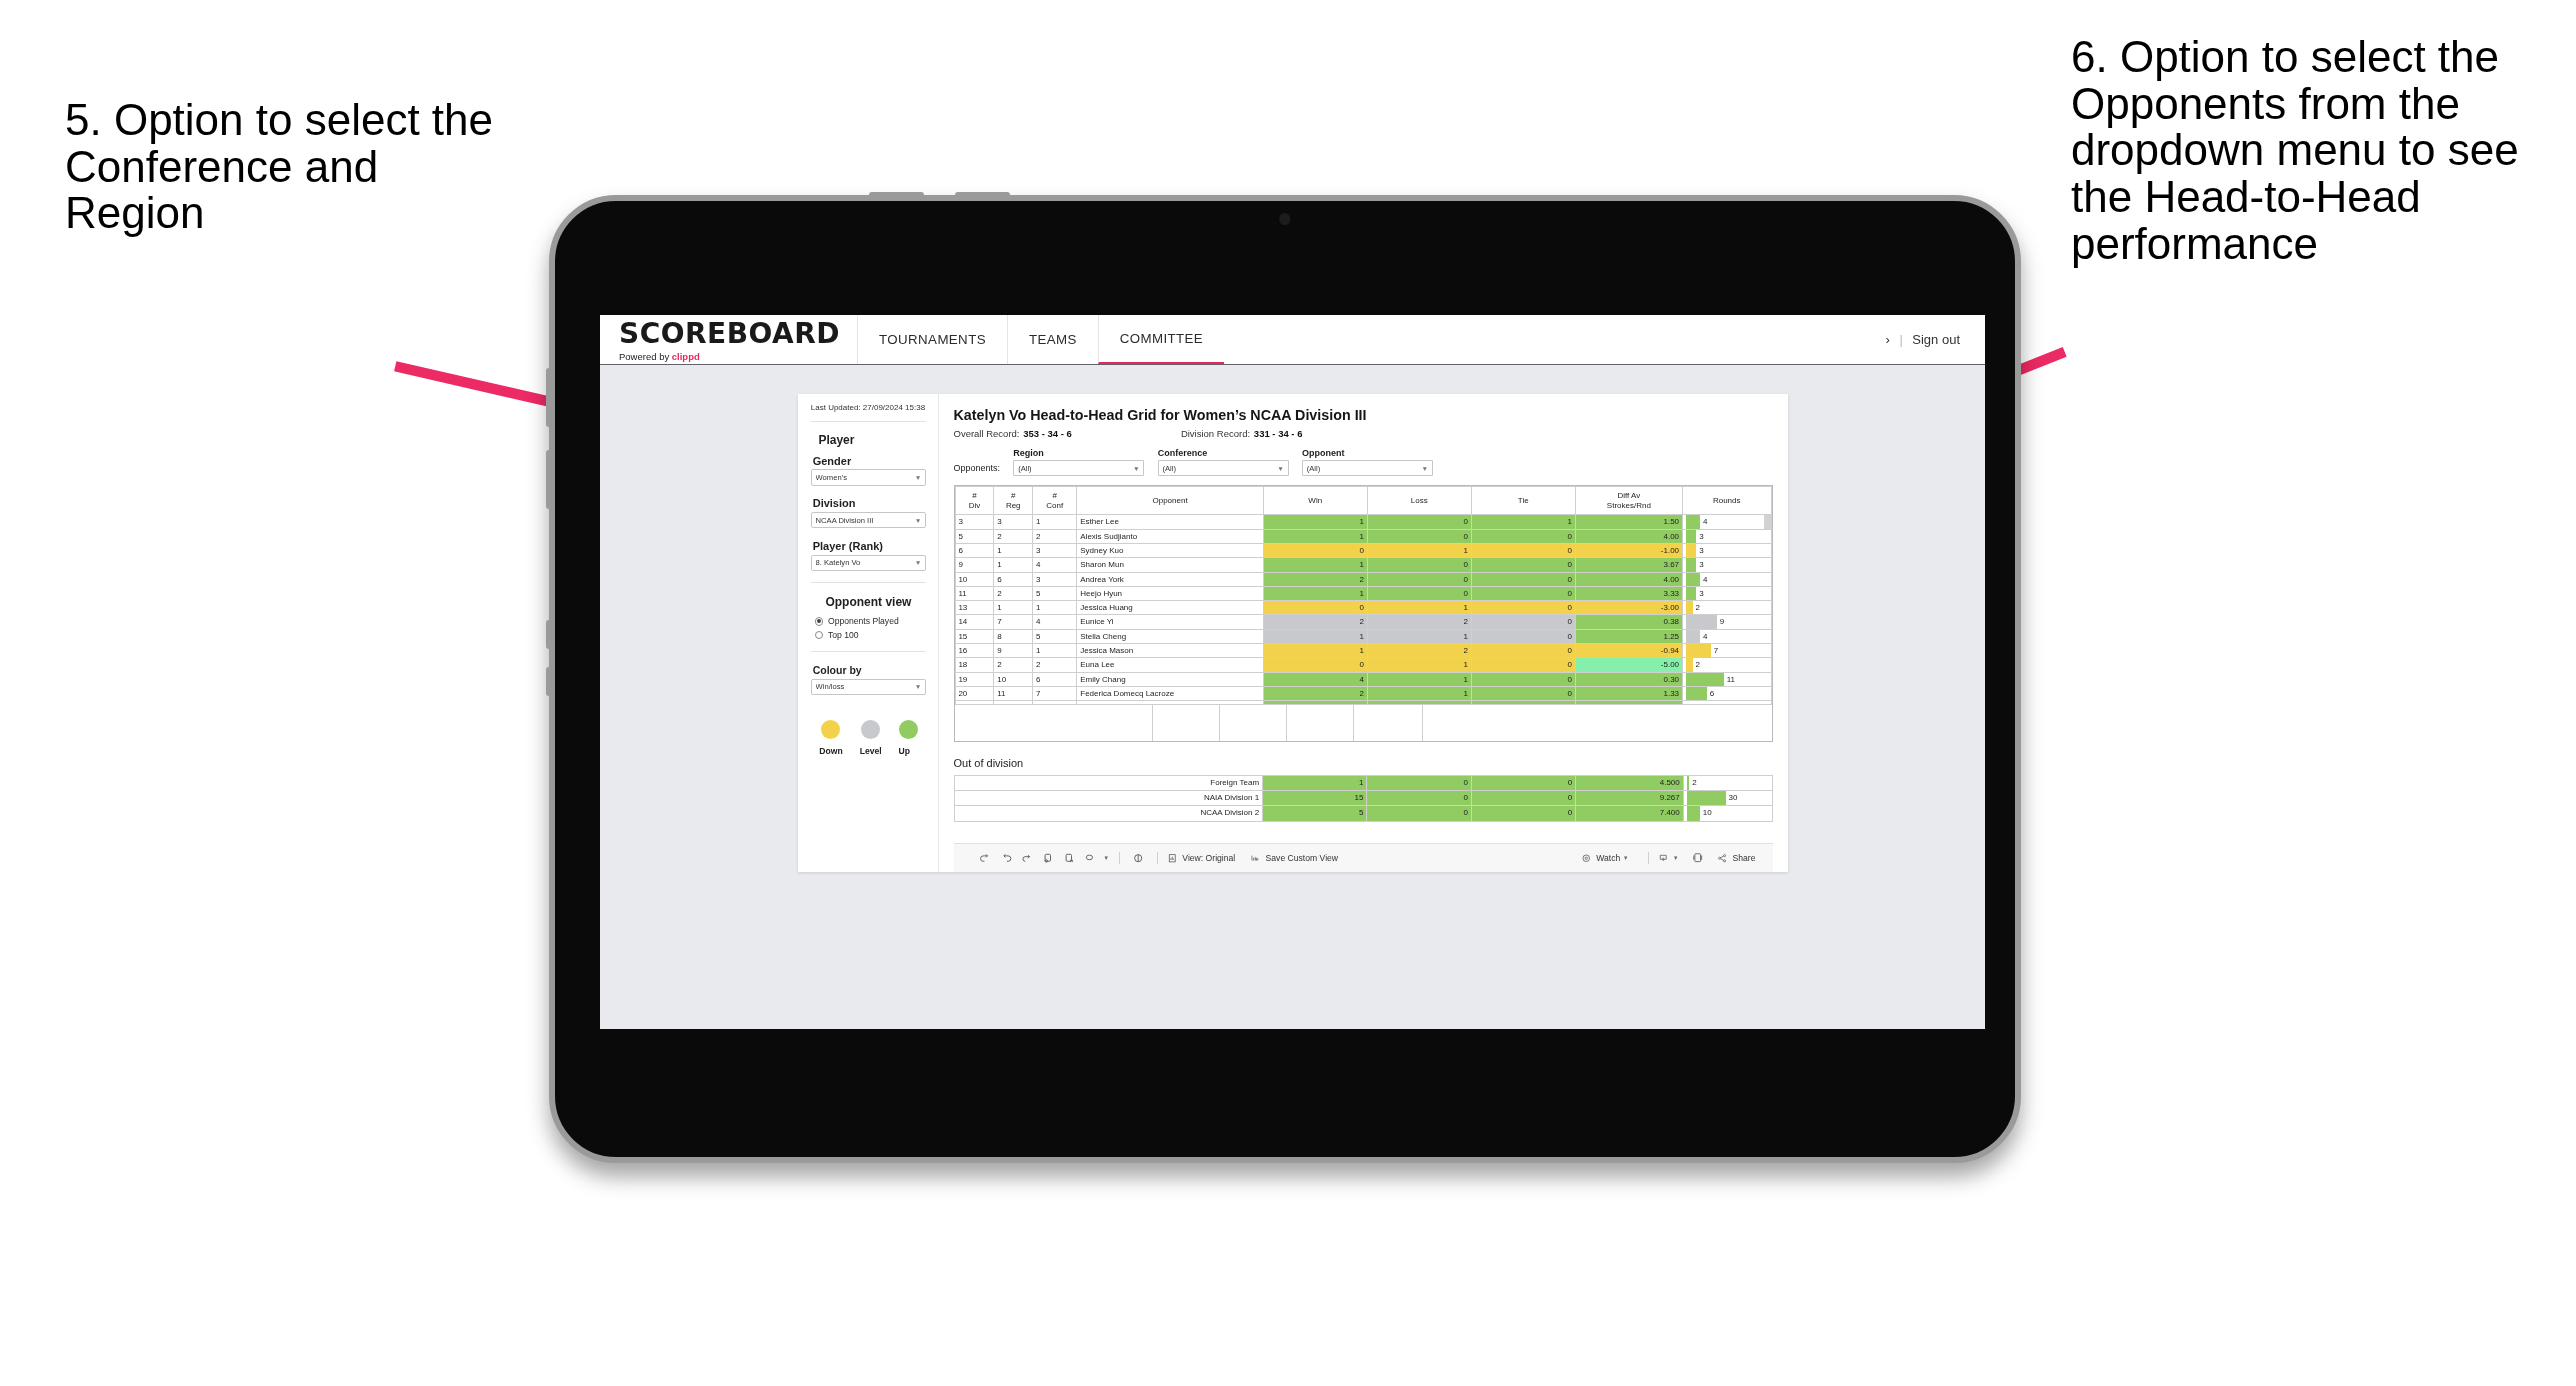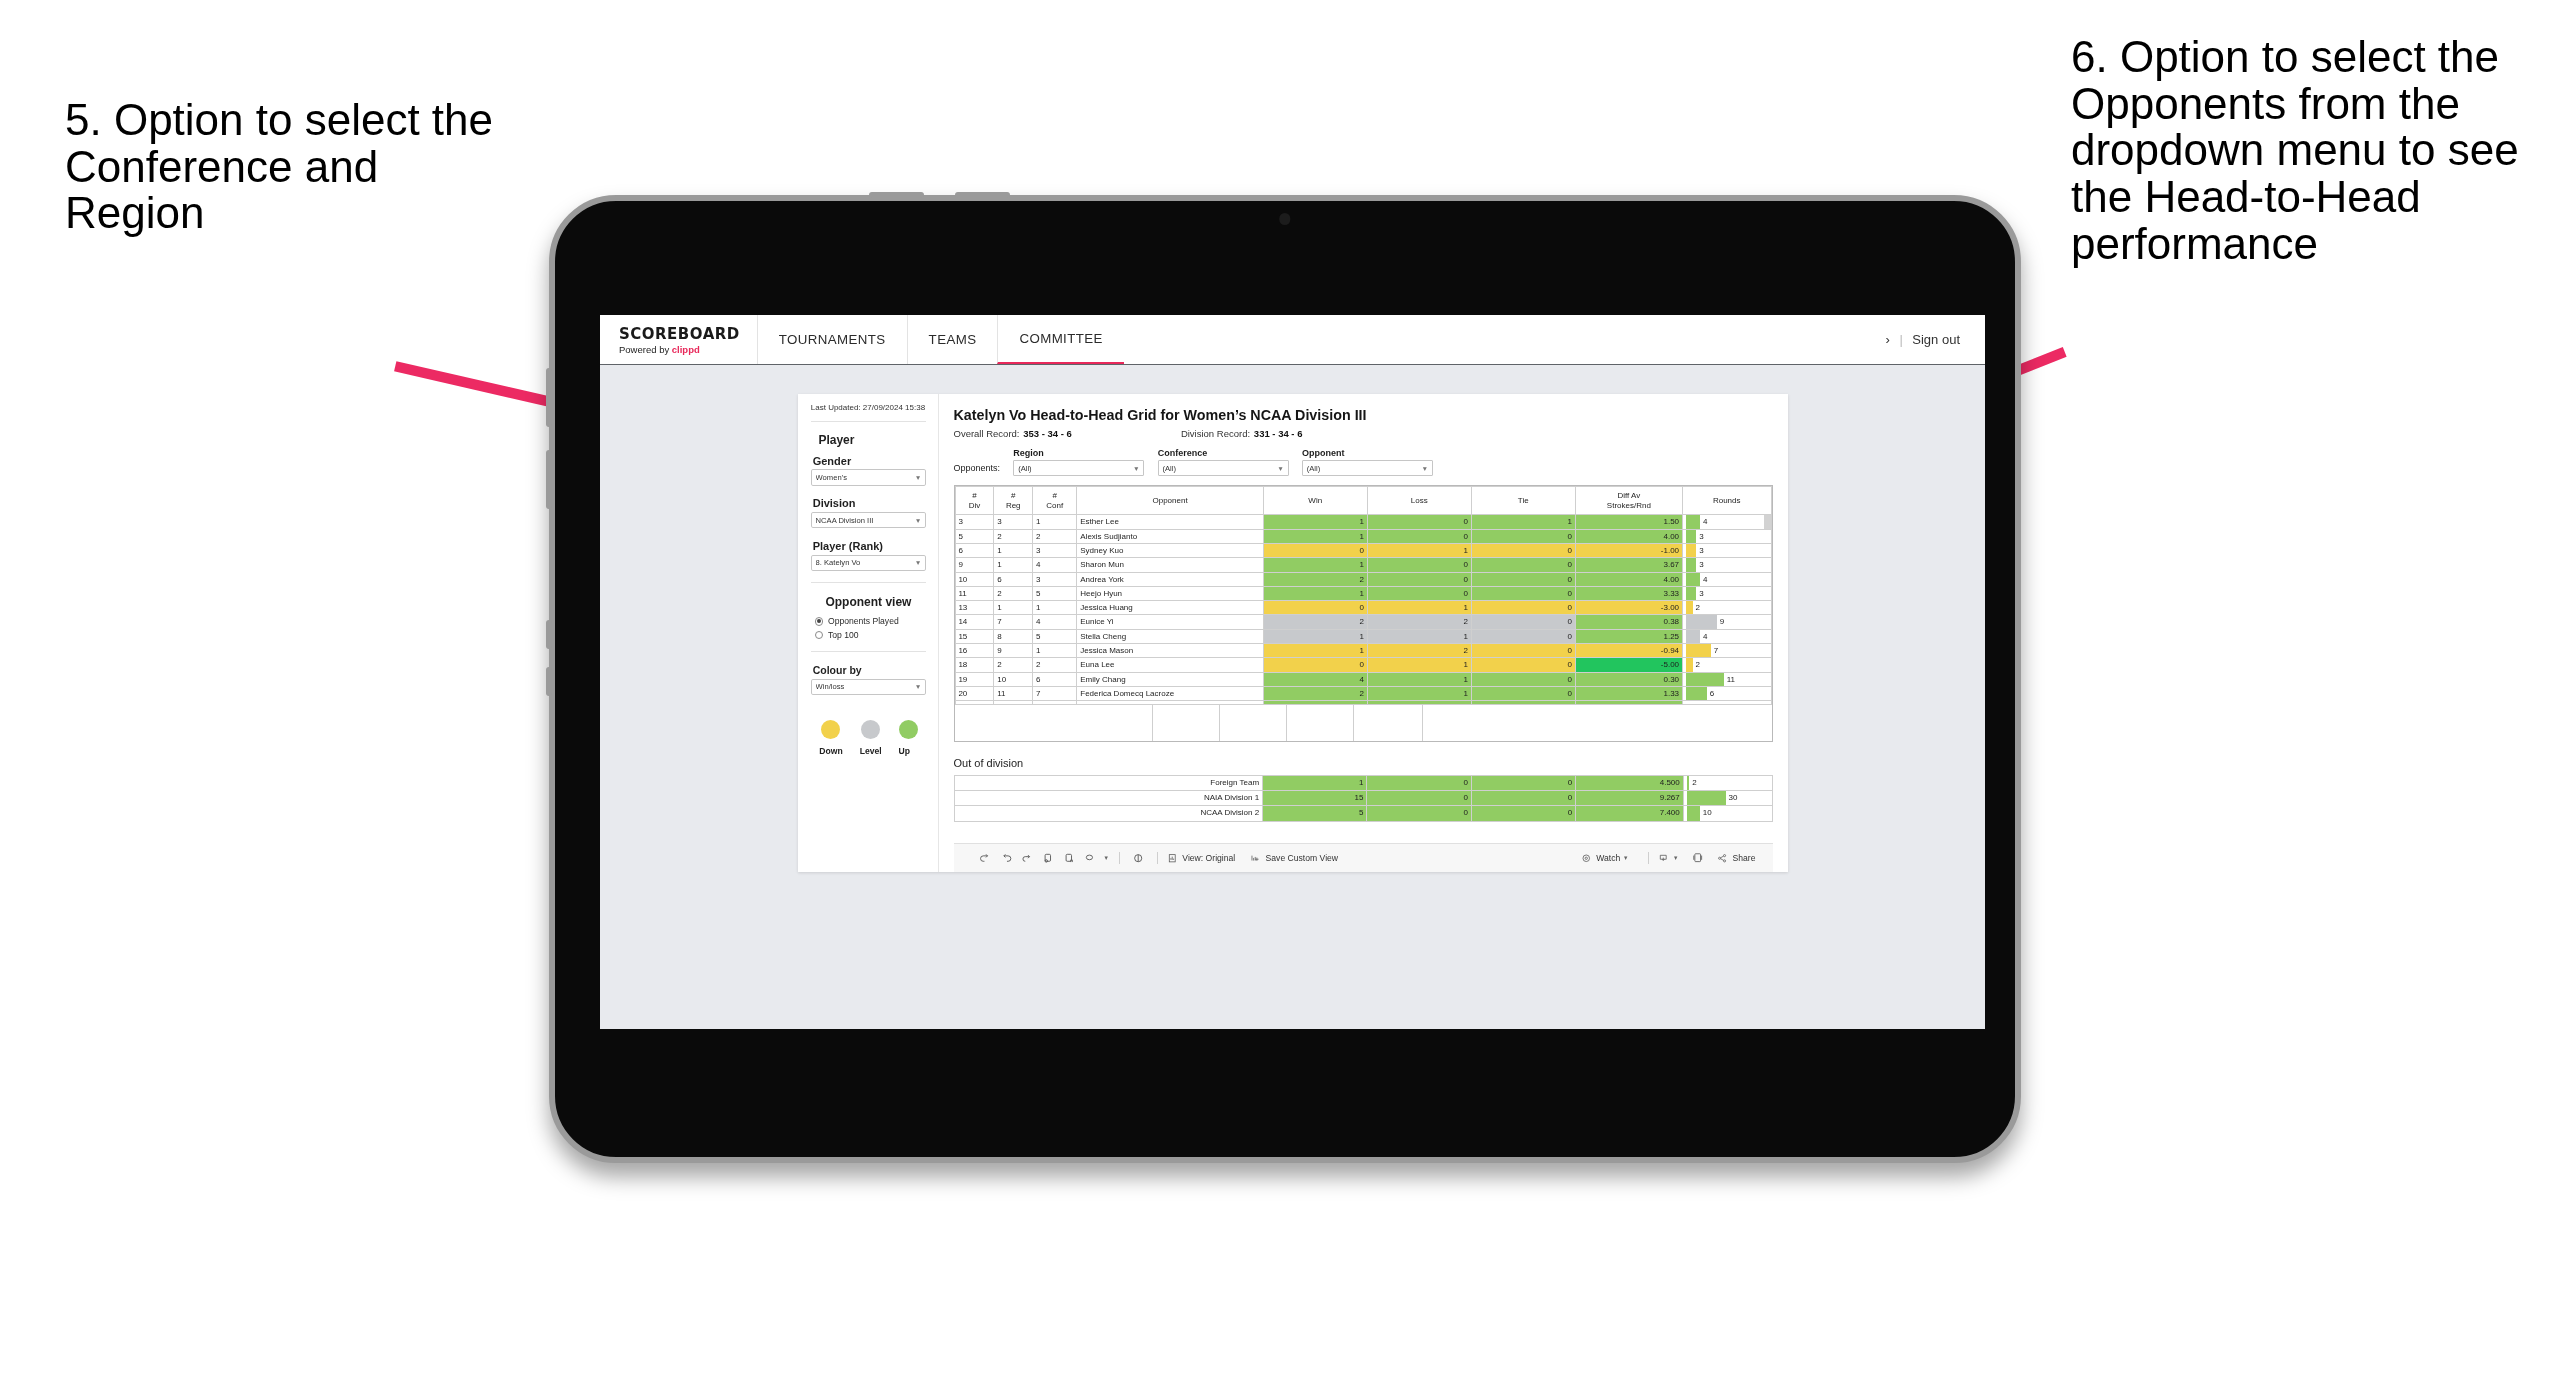--- a/index.html
+++ b/index.html
@@ -32,21 +32,21 @@
 
   
   #screen{position:absolute;left:45px;top:114px;width:1385px;height:714px;
           background:#e8eaee;overflow:hidden;}
 
   
   #topnav{height:49px;background:#fff;border-bottom:1.9px solid #5f6368;
           display:flex;align-items:stretch;position:relative;}
   #logo-box{display:flex;flex-direction:column;justify-content:center;
             padding:0 17px 0 19px;}
-  #logo-main{font-size:15px;font-weight:bold;letter-spacing:0.5px;color:#1a1a1a;
+  #logo-main{font-size:28px;font-weight:bold;letter-spacing:0.5px;color:#1a1a1a;
              font-family:"DejaVu Sans",sans-serif;}
   #logo-sub{font-size:9.5px;color:#222;margin-top:1px;}
   #logo-sub .brand{color:#e8285a;font-weight:bold;}
   .topnav-item{display:flex;align-items:center;padding:0 21px;font-size:13.3px;
                color:#2b2b2b;letter-spacing:0.4px;border-left:1px solid #e3e3e3;}
   .topnav-item.active{border-bottom:2.9px solid #e8285a;}
   #topnav-right{margin-left:auto;display:flex;align-items:center;
                 padding-right:25px;font-size:13px;color:#333;gap:9.5px;}
   #topnav-right .sep{color:#bbb;}
 
@@ -482,21 +482,21 @@
                     </td>
                   </tr>
                   <tr>
                     <td class="c-div">18</td>
                     <td class="c-reg">2</td>
                     <td class="c-conf">2</td>
                     <td class="c-opp">Euna Lee</td>
                     <td class="c-num" style="background: rgb(242, 209, 75);">0</td>
                     <td class="c-num" style="background: rgb(242, 209, 75);">1</td>
                     <td class="c-num" style="background: rgb(242, 209, 75);">0</td>
-                    <td class="c-num" style="background: #22c55e; padding-left: 45px;">-5.00</td>
+                    <td class="c-num" style="background: #86efac; padding-left: 45px;">-5.00</td>
                     <td class="c-rounds">
                       <div class="rbar">
                         <div class="fill" style="width:6.7px;background:#F2D14B"></div>
                         <div class="lbl">2</div>
                       </div>
                     </td>
                   </tr>
                   <tr>
                     <td class="c-div">19</td>
                     <td class="c-reg">10</td>

